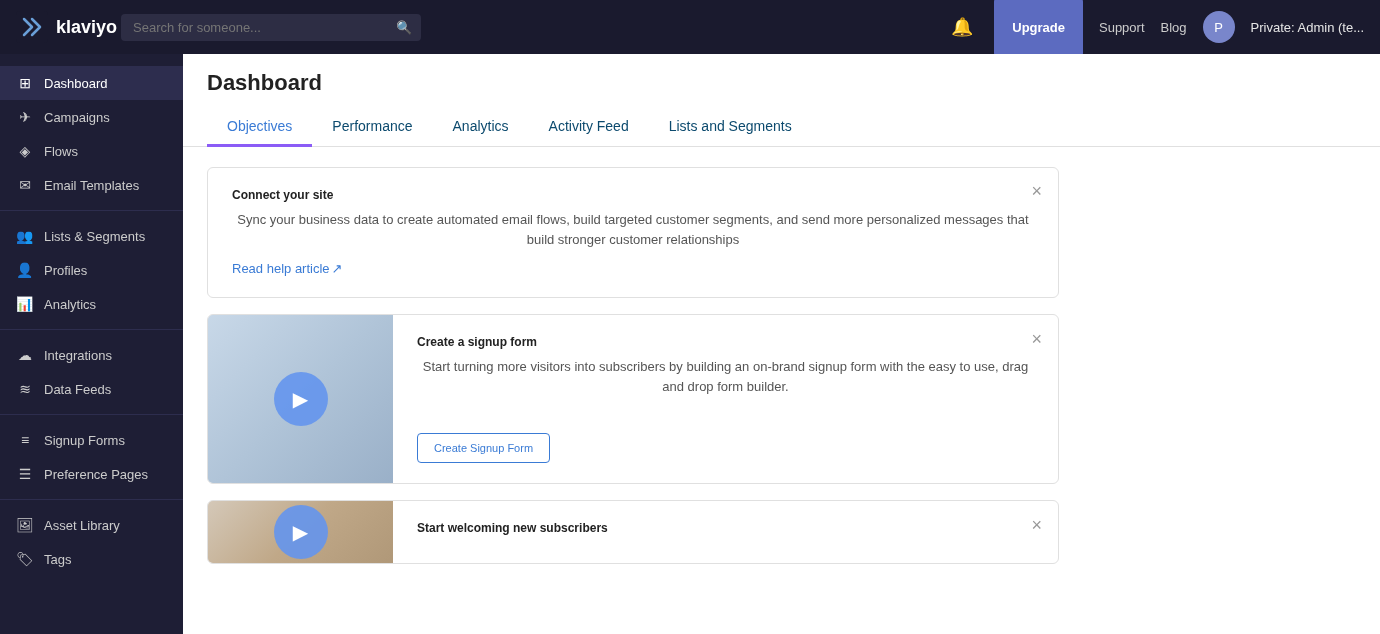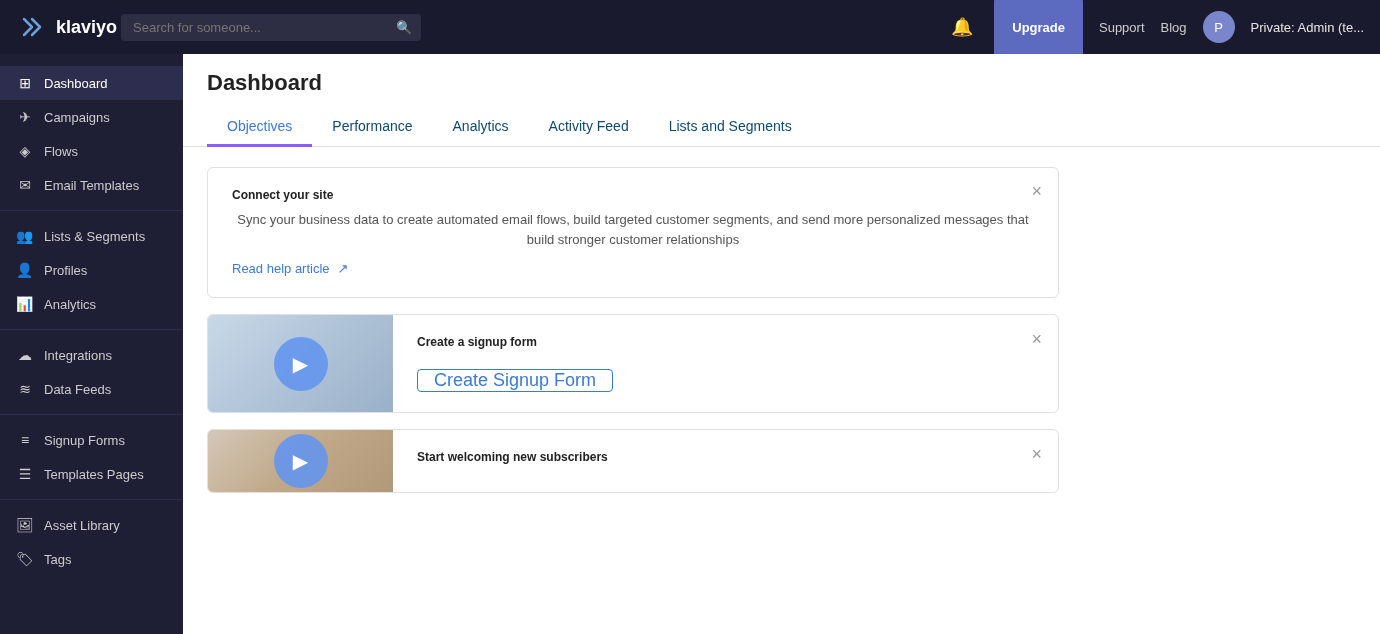--- a/index.html
+++ b/index.html
@@ -194,21 +194,21 @@
     .card-desc {
       font-size: 13px;
       color: #555;
       line-height: 1.5;
       margin-bottom: 10px;
       text-align: center;
     }
     .card-link {
       display: inline-flex;
       align-items: center;
-      gap: 8px;
+      gap: 2px;
       color: #3a7bd5;
       font-size: 13px;
       cursor: pointer;
       text-decoration: none;
     }
 
     
     .card-media {
       display: flex;
       border: 1px solid #e0e0e0;
@@ -263,28 +263,28 @@
       top: 14px;
       right: 16px;
       background: none;
       border: none;
       cursor: pointer;
       color: #999;
       font-size: 18px;
     }
     .card-action-btn {
       display: inline-block;
-      padding: 0 16px;
+      padding: 8px 16px;
       border: 1px solid #3a7bd5;
       border-radius: 4px;
       color: #3a7bd5;
-      font-size: 18px;
+      font-size: 11px;
       cursor: pointer;
       background: white;
-      margin-top: 12px;
+      margin-top: 27px;
     }
   </style>
 </head>
 <body>
 
 <div class="topnav">
   <div class="logo-area">
     <svg class="logo-icon" viewBox="0 0 32 32" fill="none" xmlns="http://www.w3.org/2000/svg">
       <rect width="32" height="32" rx="4" fill="#1a1a2e"></rect>
       <path d="M8 8 L16 16 L8 24 M16 8 L24 16 L16 24" stroke="#6a9fd8" stroke-width="2.5" stroke-linecap="round" stroke-linejoin="round"></path>
@@ -348,21 +348,21 @@
       <span class="icon">≋</span>
       <span>Data Feeds</span>
     </div>
     <div class="sidebar-divider"></div>
     <div class="sidebar-item">
       <span class="icon">≡</span>
       <span>Signup Forms</span>
     </div>
     <div class="sidebar-item">
       <span class="icon">☰</span>
-      <span>Templates Pages</span>
+      <span>Preference Pages</span>
     </div>
     <div class="sidebar-divider"></div>
     <div class="sidebar-item">
       <span class="icon">🖼</span>
       <span>Asset Library</span>
     </div>
     <div class="sidebar-item">
       <span class="icon">🏷</span>
       <span>Tags</span>
     </div>
@@ -393,20 +393,21 @@
       </div>
 
       <div class="card-media">
         <div class="card-thumb">
           <div class="card-thumb-bg"></div>
           <button class="play-btn">▶</button>
         </div>
         <div class="card-body">
           <button class="card-close2">×</button>
           <div class="card-title">Create a signup form</div>
+          <div class="card-desc">Start turning more visitors into subscribers by building an on-brand signup form with the easy to use, drag and drop form builder.</div>
           <button class="card-action-btn">Create Signup Form</button>
         </div>
       </div>
 
       <div class="card-media">
         <div class="card-thumb">
           <div class="card-thumb-bg2"></div>
           <button class="play-btn">▶</button>
         </div>
         <div class="card-body">

